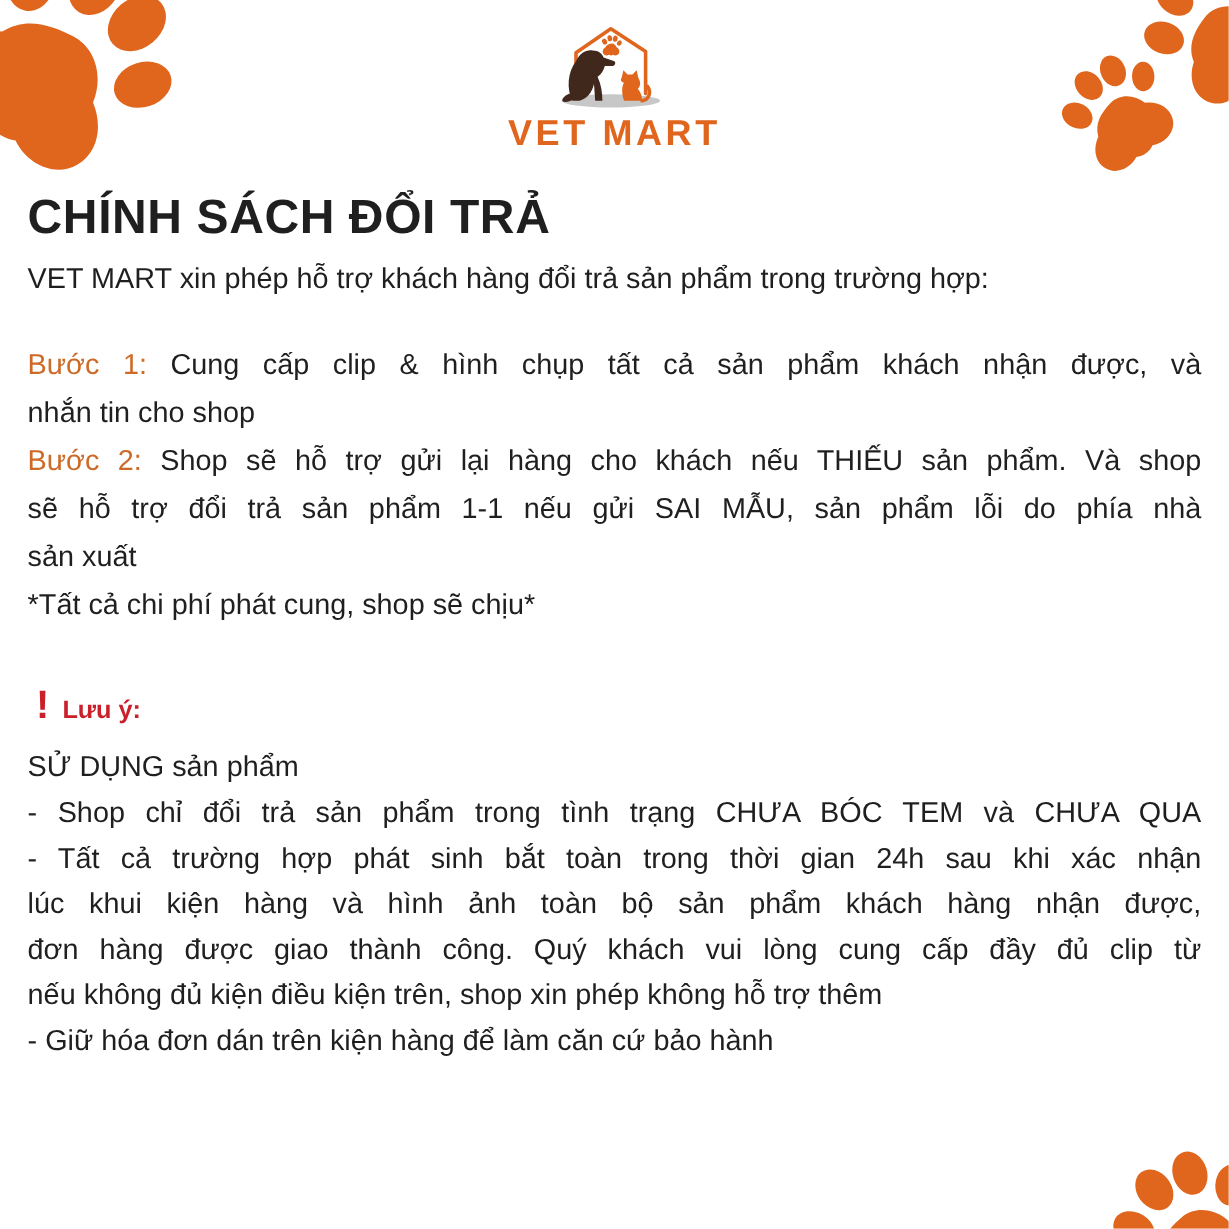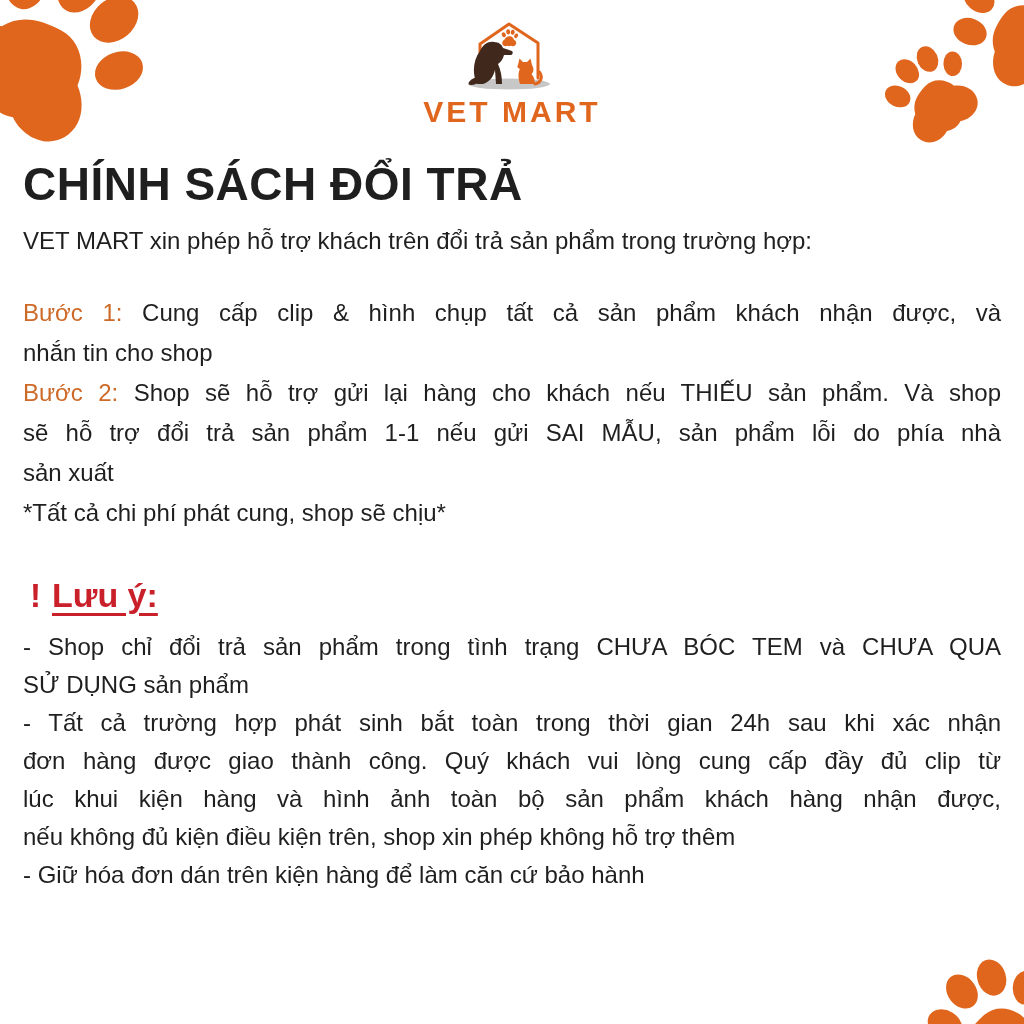--- a/index.html
+++ b/index.html
@@ -20,37 +20,37 @@
   
   .logo{position:absolute;top:20px;left:0;right:0;text-align:center;}
   .logo svg.mark{display:block;margin:0 auto;}
   .brand-name{
     font-size:30px;font-weight:bold;letter-spacing:3px;
     color:var(--orange,#E0661E);line-height:34px;margin-top:1px;
   }
   
   .content{position:absolute;left:23px;right:23px;top:156px;font-size:24px;}
   .page-title{
-    font-size:46px;font-weight:bold;line-height:1.25;
+    font-size:40px;font-weight:bold;line-height:1.25;
     letter-spacing:.5px;margin:0 0 10px 0;color:var(--text,#1F1F1F);
   }
   .intro{line-height:34px;margin:0 0 35px 0;}
   .para{margin:0;}
   .line{display:block;line-height:40px;}
   .j{text-align:justify;text-align-last:justify;}
   .step-label{color:var(--step-orange,#CE6A28);}
   .fees{line-height:40px;}
   .notes-heading{margin-top:41px;margin-bottom:8px;line-height:42px;}
   .excl{
     color:var(--red,#C9202A);font-weight:bold;font-size:33px;
     padding-left:7px;margin-right:11px;
   }
   .notes-title{
-    color:var(--red,#C9202A);font-weight:bold;font-size:34px;
-    text-decoration:underline;text-decoration-thickness:2.5px;text-underline-offset:6px;
+    color:var(--red,#C9202A);font-weight:bold;font-size:21px;
+    text-decoration-thickness:2.5px;text-underline-offset:6px;
   }
   .note .line{line-height:38px;}
 </style>
 </head>
 <body>
 
 <svg width="0" height="0" style="position:absolute" aria-hidden="true">
   <defs>
     <symbol id="pawShape" viewBox="0 0 100 100">
       <ellipse cx="20" cy="30" rx="10.5" ry="13.5" transform="rotate(-28 20 30)"></ellipse>
@@ -97,48 +97,48 @@
 
       <use href="#pawShape" x="36" y="9" width="19" height="19" fill="var(--orange,#E0661E)"></use>
     </svg>
     <div class="brand-name">VET MART</div>
   </div>
 
   <div class="content">
 
     <h1 class="page-title">CHÍNH SÁCH ĐỔI TRẢ</h1>
 
-    <p class="intro">VET MART xin phép hỗ trợ khách trên đổi trả sản phẩm trong trường hợp:</p>
+    <p class="intro">VET MART xin phép hỗ trợ khách hàng đổi trả sản phẩm trong trường hợp:</p>
 
     <p class="para">
       <span class="line j"><span class="step-label">Bước 1:</span> <span>Cung cấp clip &amp; hình chụp tất cả sản phẩm khách nhận được, và</span></span>
       <span class="line">nhắn tin cho shop</span>
     </p>
 
     <p class="para">
       <span class="line j"><span class="step-label">Bước 2:</span> <span>Shop sẽ hỗ trợ gửi lại hàng cho khách nếu THIẾU sản phẩm. Và shop</span></span>
       <span class="line j">sẽ hỗ trợ đổi trả sản phẩm 1-1 nếu gửi SAI MẪU, sản phẩm lỗi do phía nhà</span>
       <span class="line">sản xuất</span>
     </p>
 
     <p class="para fees">*Tất cả chi phí phát cung, shop sẽ chịu*</p>
 
     <div class="notes-heading">
       <span class="excl">!</span><span class="notes-title">Lưu ý:</span>
     </div>
 
     <p class="para note">
+      <span class="line">SỬ DỤNG sản phẩm</span>
       <span class="line j">- Shop chỉ đổi trả sản phẩm trong tình trạng CHƯA BÓC TEM và CHƯA QUA</span>
-      <span class="line">SỬ DỤNG sản phẩm</span>
     </p>
 
     <p class="para note">
       <span class="line j">- Tất cả trường hợp phát sinh bắt toàn trong thời gian 24h sau khi xác nhận</span>
+      <span class="line j">lúc khui kiện hàng và hình ảnh toàn bộ sản phẩm khách hàng nhận được,</span>
       <span class="line j">đơn hàng được giao thành công. Quý khách vui lòng cung cấp đầy đủ clip từ</span>
-      <span class="line j">lúc khui kiện hàng và hình ảnh toàn bộ sản phẩm khách hàng nhận được,</span>
       <span class="line">nếu không đủ kiện điều kiện trên, shop xin phép không hỗ trợ thêm</span>
     </p>
 
     <p class="para note">
       <span class="line">- Giữ hóa đơn dán trên kiện hàng để làm căn cứ bảo hành</span>
     </p>
 
   </div>
 </div>
 

